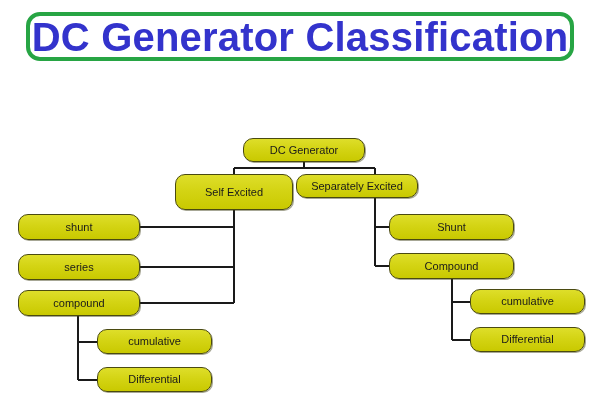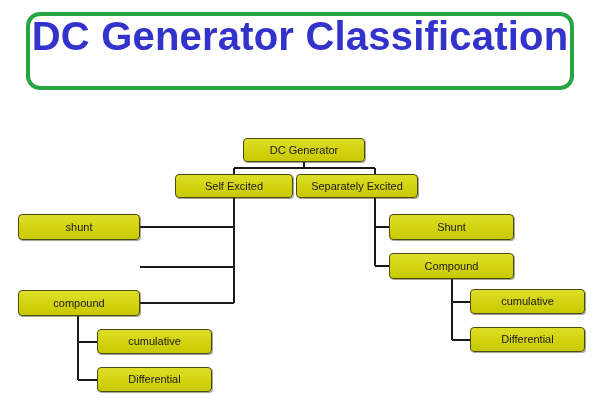--- a/index.html
+++ b/index.html
@@ -16,26 +16,27 @@
     font-family: "Liberation Sans", sans-serif;
     -webkit-font-smoothing: antialiased;
   }
 
   
   #title-banner {
     position: absolute;
     left: 26px;
     top: 12px;
     width: 548px;
-    height: 78px;
+    height: 49px;
     box-sizing: border-box;
     border: 4px solid #27a544;
     border-radius: 14px;
     background: #ffffff;
     display: flex;
+    align-items: center;
     justify-content: center;
   }
   #title-text {
     font-size: 40px;
     font-weight: bold;
     color: #3333cc;
     letter-spacing: 0.2px;
     white-space: nowrap;
     line-height: 1;
   }
@@ -55,21 +56,21 @@
     width: 600px;
     height: 407px;
     pointer-events: none;
   }
 
   
   .node {
     position: absolute;
     box-sizing: border-box;
     border: 1px solid #4a4a10;
-    border-radius: 4px;
+    border-radius: 10px;
     background: linear-gradient(to bottom, #dede2a 0%, #d4d414 45%, #c9c900 100%);
     display: flex;
     align-items: center;
     justify-content: center;
     color: #1a1a1a;
     font-size: 11px;
     line-height: 1;
     white-space: nowrap;
     box-shadow: 1px 1px 0 rgba(60,60,20,0.45);
     z-index: 2;
@@ -108,32 +109,35 @@
       <path d="M 452 279 L 452 340"></path>
       <path d="M 452 302 L 470 302"></path>
       <path d="M 452 340 L 470 340"></path>
     </g>
   </svg>
 
   <div class="node" style="left:243px; top:138px; width:122px; height:24px;">
     <span class="node-label">DC Generator</span>
   </div>
 
-  <div class="node" style="left:175px; top:174px; width:118px; height:24px;">
+  <div class="node" style="left:175px; top:174px; width:118px; height:36px;">
     <span class="node-label">Self Excited</span>
   </div>
 
   <div class="node" style="left:296px; top:174px; width:122px; height:24px;">
     <span class="node-label">Separately Excited</span>
   </div>
 
   <div class="node" style="left:18px; top:214px; width:122px; height:26px;">
     <span class="node-label">shunt</span>
   </div>
 
+  <div class="node" style="left:18px; top:254px; width:122px; height:26px;">
+    <span class="node-label">series</span>
+  </div>
 
   <div class="node" style="left:18px; top:290px; width:122px; height:26px;">
     <span class="node-label">compound</span>
   </div>
 
   <div class="node" style="left:97px; top:329px; width:115px; height:25px;">
     <span class="node-label">cumulative</span>
   </div>
 
   <div class="node" style="left:97px; top:367px; width:115px; height:25px;">

